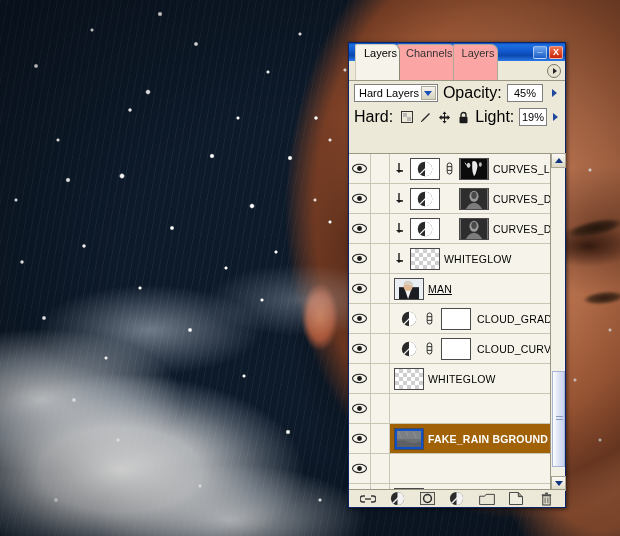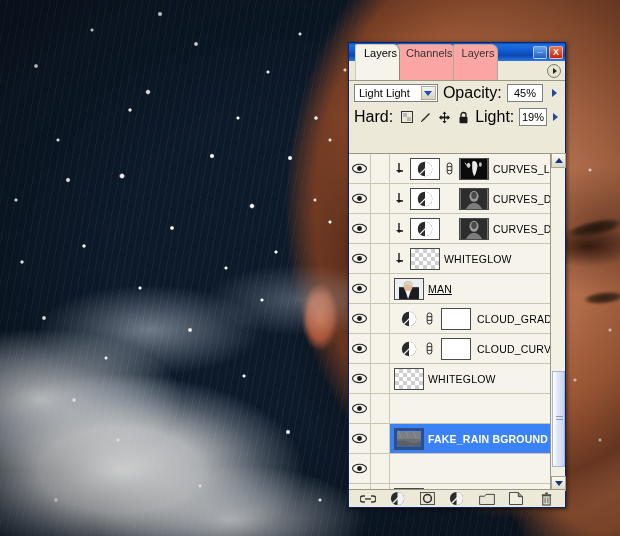--- a/index.html
+++ b/index.html
@@ -224,21 +224,21 @@
   .lockicon { width: 13px; height: 13px; display:flex;align-items:center;justify-content:center; }
 
   #layerlist {
     position: absolute; left: 0; top: 110px;
     width: 216px; height: 338px;
     background: #f6f4ea;
     overflow: hidden;
     border-top: 1px solid #9a9782;
   }
   .rowwrap { display: flex; height: 30px; border-bottom: 1px solid #c9c6b4; }
-  .rowwrap.selected { background: #3b82f6; }
+  .rowwrap.selected { background: #a16207; }
   .eyecell {
     width: 22px; border-right: 1px solid #c9c6b4;
     display: flex; align-items: center; justify-content: center;
     background: #f6f4ea;
   }
   .rowwrap.selected .eyecell { background: #f6f4ea; }
   .linkcell {
     width: 19px; border-right: 1px solid #c9c6b4;
     display:flex; align-items:center; justify-content:center;
     background: #f6f4ea;
@@ -346,21 +346,21 @@
     <div class="tab inactive">
       <span>Layers</span>
     </div>
     <div id="tabmenu">
         <div class="tri"></div>
       </div>
   </div>
 
   <div class="optrow">
     <div class="combo">
-      <span>Light Light</span>
+      <span>Hard Layers</span>
       <span class="arrowbox">
           <span class="chev"></span>
         </span>
     </div>
     <span class="lbl">Opacity:</span>
     <div class="numfield">
       <span>45%</span>
     </div>
     <div class="spin">
         <span class="tri2"></span>

